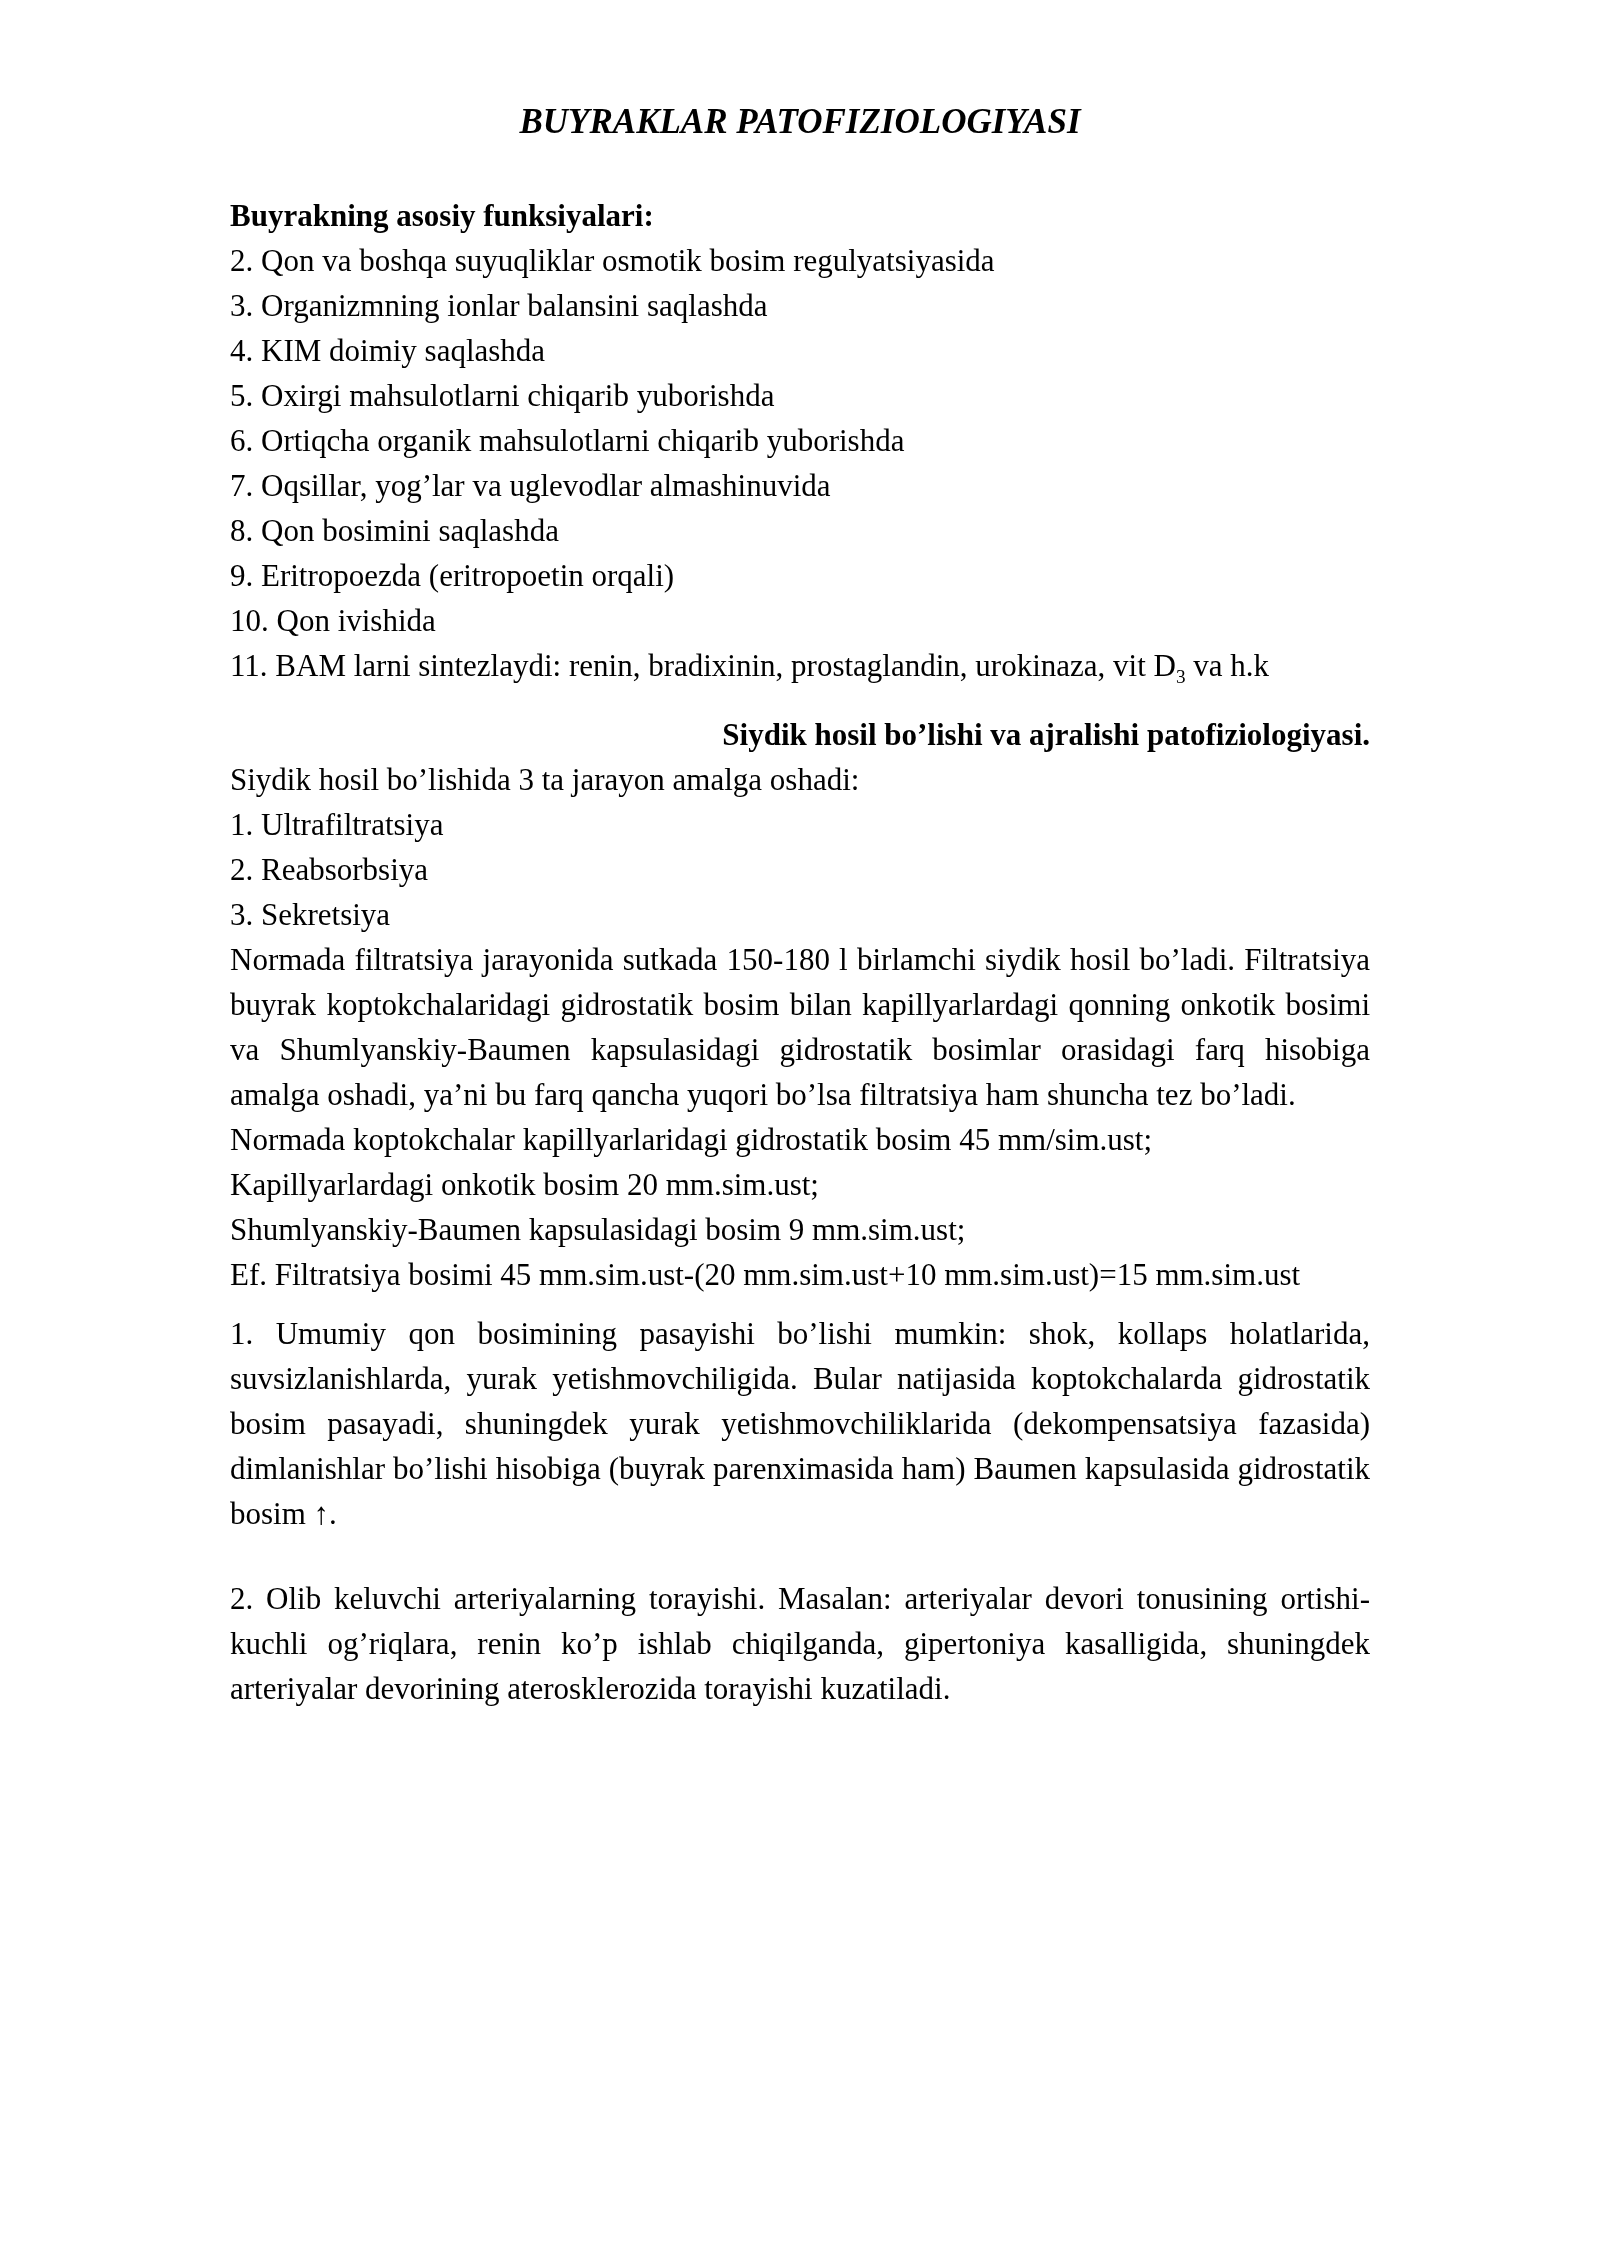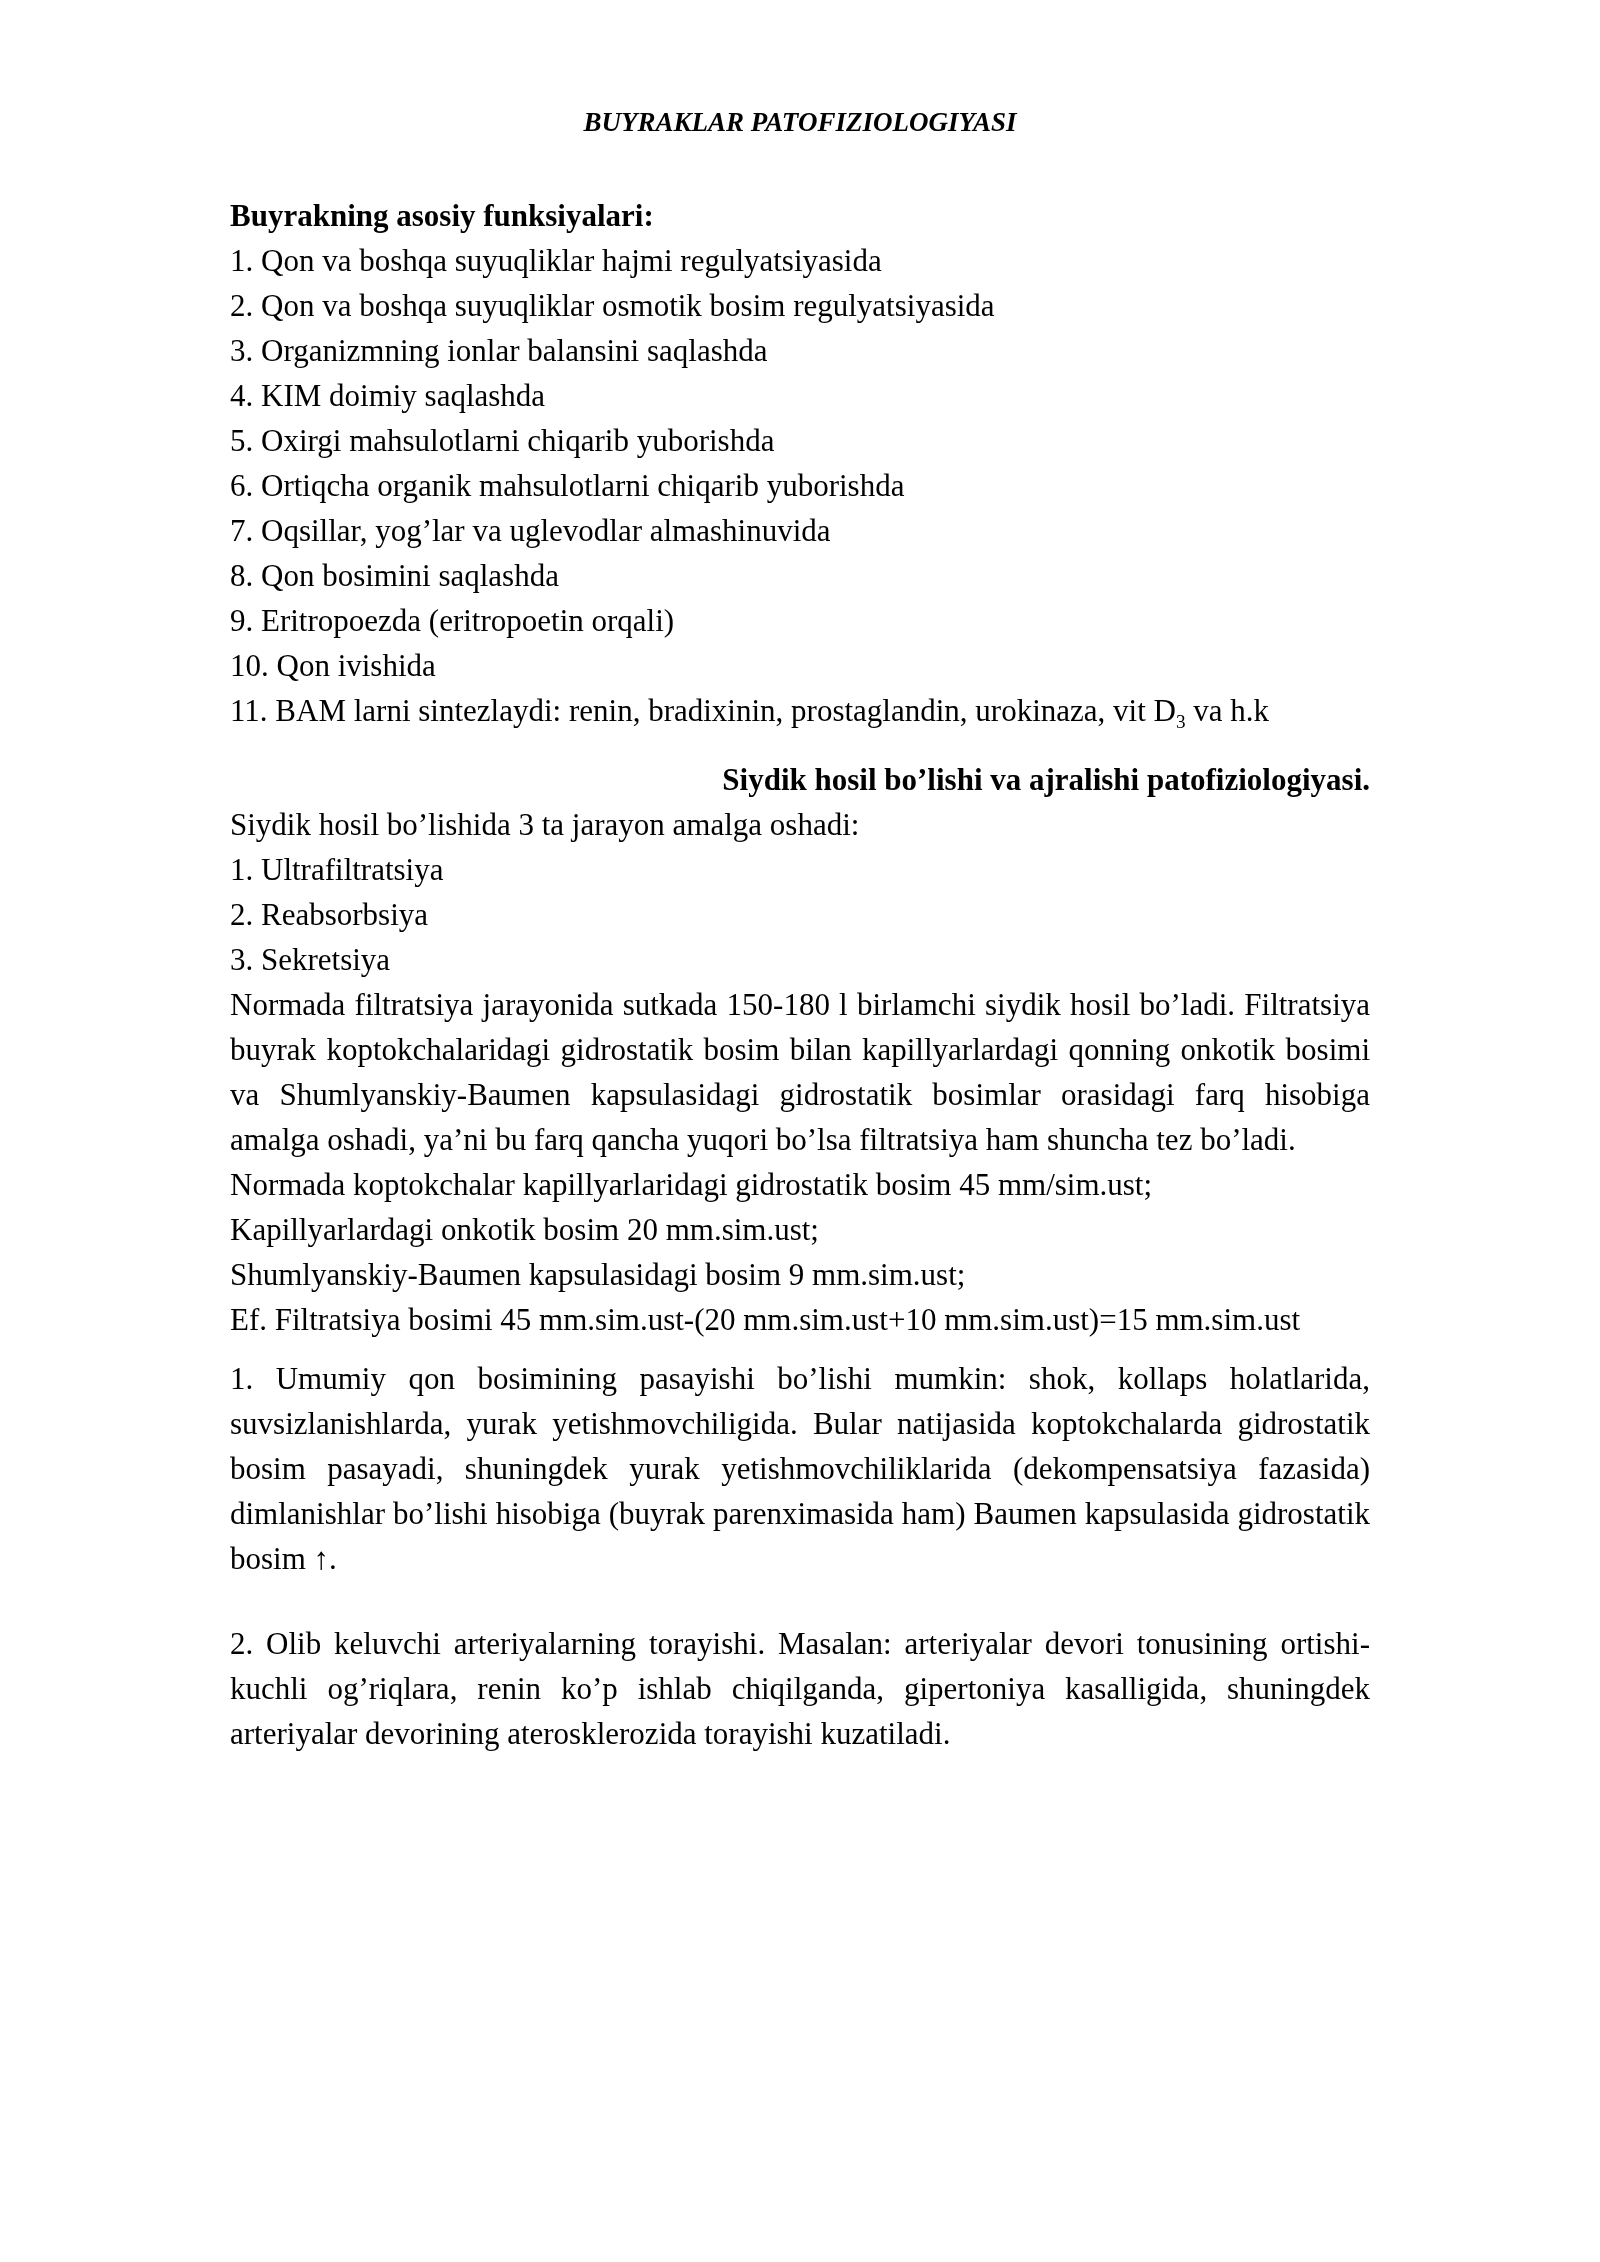--- a/index.html
+++ b/index.html
@@ -9,21 +9,21 @@
     height: 2262px;
     background: #ffffff;
     color: #000000;
     font-family: "Liberation Serif", "DejaVu Serif", serif;
     overflow: hidden;
   }
   .content {
     padding: 99px 230px 0 230px;
   }
   .title {
-    font-size: 27px;
+    font-size: 35px;
     line-height: 46px;
     font-weight: bold;
     font-style: italic;
     text-align: center;
     margin: 0;
   }
   p { margin: 0; }
   .line, .para {
     font-size: 31px;
     line-height: 45px;
@@ -59,21 +59,20 @@
 
 <div class="page">
   <div class="content">
 
     <p class="title">BUYRAKLAR PATOFIZIOLOGIYASI</p>
 
     <div class="spacer-lg"></div>
 
     <p class="subhead">Buyrakning asosiy funksiyalari:</p>
 
-    <p class="line">1. Qon va boshqa suyuqliklar hajmi regulyatsiyasida</p>
     <p class="line">2. Qon va boshqa suyuqliklar osmotik bosim regulyatsiyasida</p>
     <p class="line">3. Organizmning ionlar balansini saqlashda</p>
     <p class="line">4. KIM doimiy saqlashda</p>
     <p class="line">5. Oxirgi mahsulotlarni chiqarib yuborishda</p>
     <p class="line">6. Ortiqcha organik mahsulotlarni chiqarib yuborishda</p>
     <p class="line">7. Oqsillar, yog’lar va uglevodlar almashinuvida</p>
     <p class="line">8. Qon bosimini saqlashda</p>
     <p class="line">9. Eritropoezda (eritropoetin orqali)</p>
     <p class="line">10. Qon ivishida</p>
 

